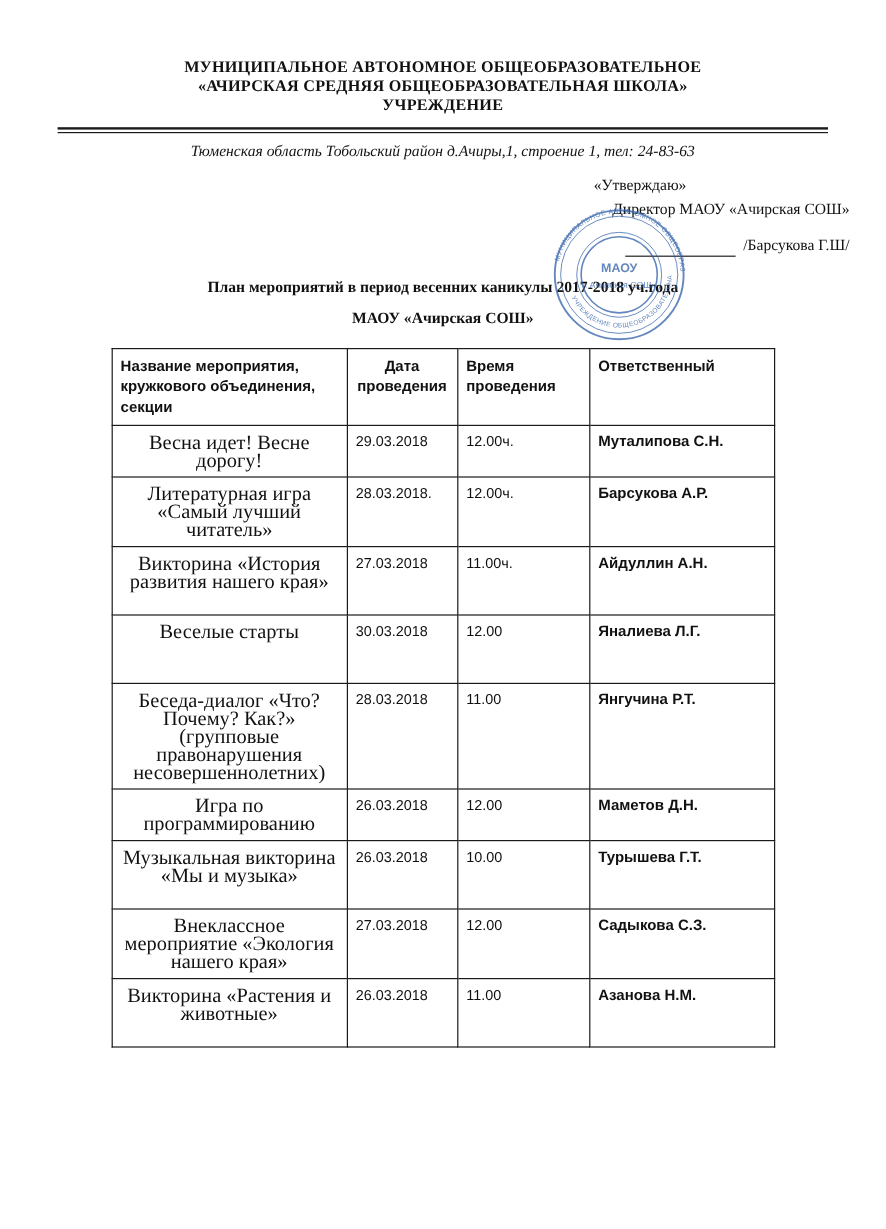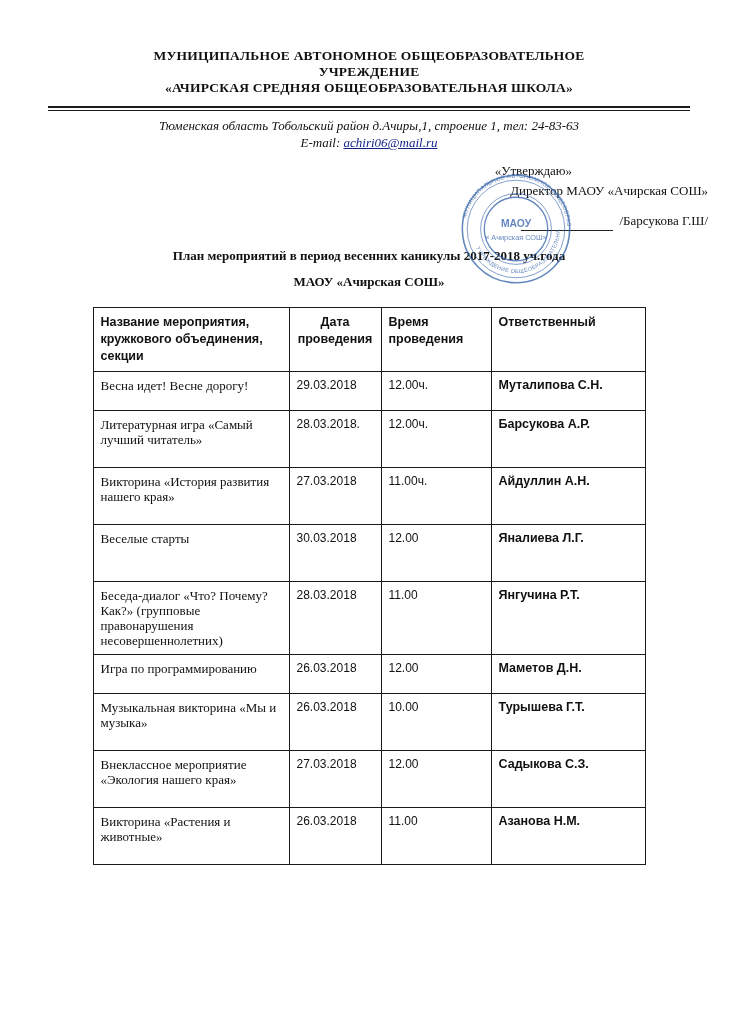--- a/index.html
+++ b/index.html
@@ -137,23 +137,23 @@
     text-align: left;
     height: 48px;
   }
   table.plan thead th.c-name { text-align: left; margin-top: 44px; }
   table.plan thead th.c-date { text-align: center; }
   table.plan thead th.c-time { text-align: left; }
   table.plan thead th.c-resp { text-align: left; }
 
   table.plan td.c-name {
     font-family: "Liberation Serif", serif;
-    font-size: 13px;
+    font-size: 17px;
     line-height: 15px;
-    text-align: left;
+    text-align: center;
   }
   table.plan td.c-date {
     font-family: "Liberation Sans", sans-serif;
     font-size: 12px;
     text-align: left;
   }
   table.plan td.c-time {
     font-family: "Liberation Sans", sans-serif;
     font-size: 12px;
     text-align: left;
@@ -173,35 +173,31 @@
   .row-h2 td { height: 44px; }
   .row-h3 td { height: 58px; }
 </style>
 </head>
 <body>
 
 <div class="page">
 
   <div class="letterhead">
     <div class="line">МУНИЦИПАЛЬНОЕ АВТОНОМНОЕ ОБЩЕОБРАЗОВАТЕЛЬНОЕ</div>
+    <div class="line l3">«АЧИРСКАЯ СРЕДНЯЯ ОБЩЕОБРАЗОВАТЕЛЬНАЯ ШКОЛА»</div>
     <div class="line">УЧРЕЖДЕНИЕ</div>
-    <div class="line l3">«АЧИРСКАЯ СРЕДНЯЯ ОБЩЕОБРАЗОВАТЕЛЬНАЯ ШКОЛА»</div>
   </div>
 
   <div class="rule-wrap">
     <div class="rule-thick"></div>
     <div class="rule-thin"></div>
   </div>
 
   <div class="addr">
     <div>Тюменская область Тобольский район д.Ачиры,1, строение 1,  тел:  24-83-63</div>
-    <div>
-      <span>E-mail:</span>
-      <span class="email">achiri06@mail.ru</span>
-    </div>
   </div>
 
   <div class="approve">
     <div class="utv">«Утверждаю»</div>
     <div class="dir">Директор МАОУ «Ачирская СОШ»</div>
     <div class="sign-row">
       <span class="sign-line"></span>
       <span>/Барсукова Г.Ш/</span>
     </div>
   </div>

